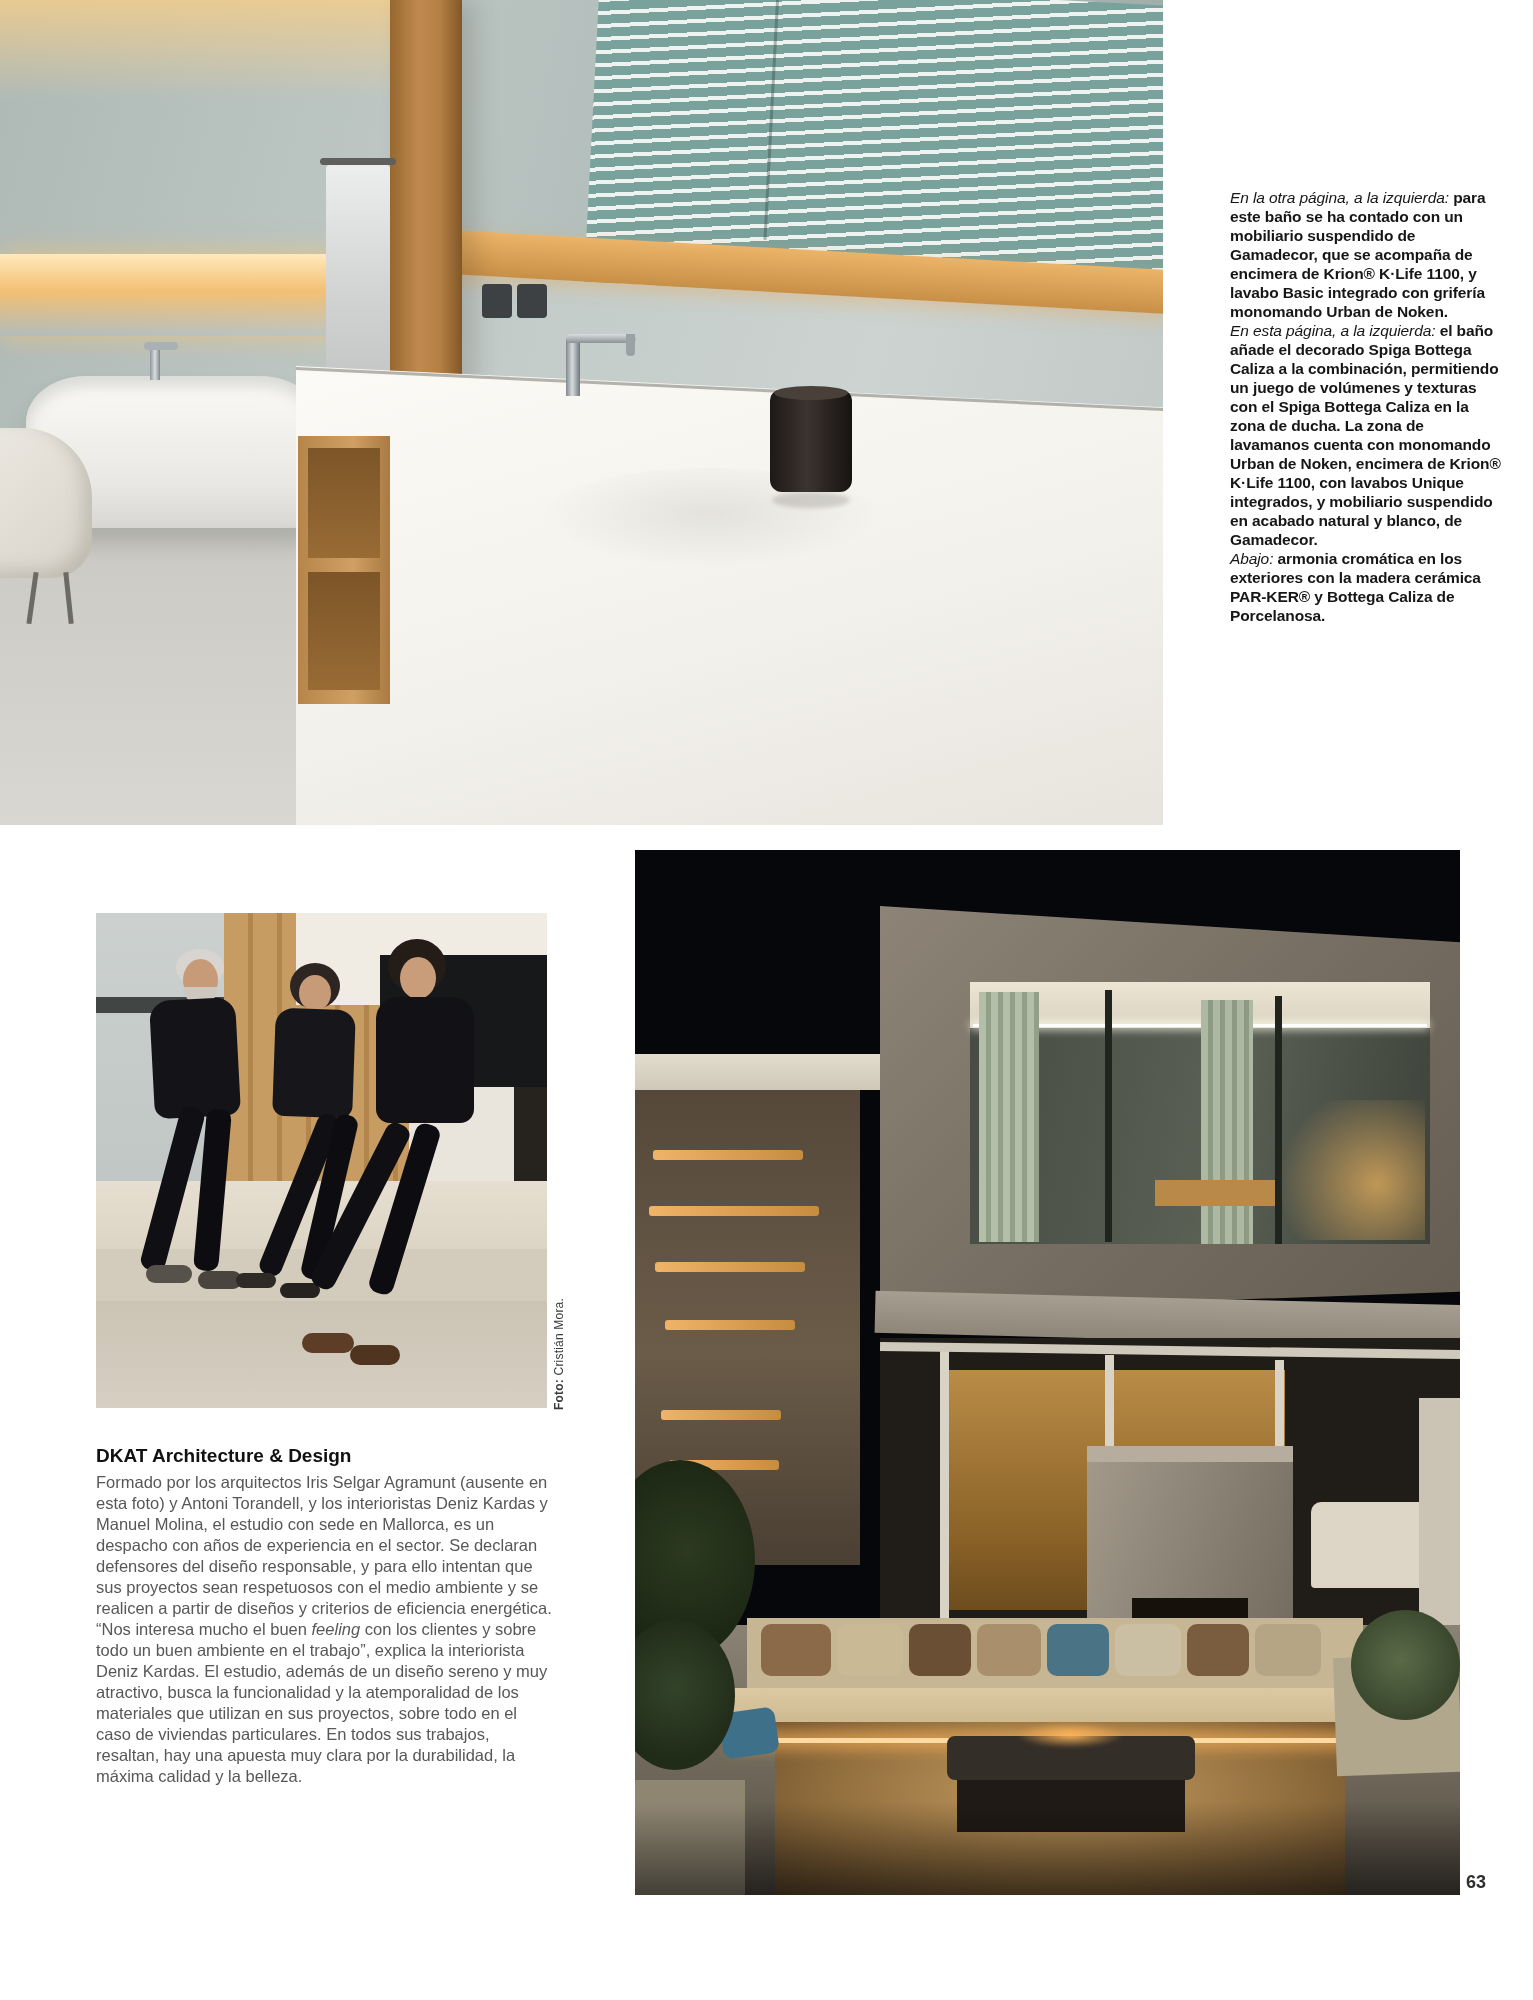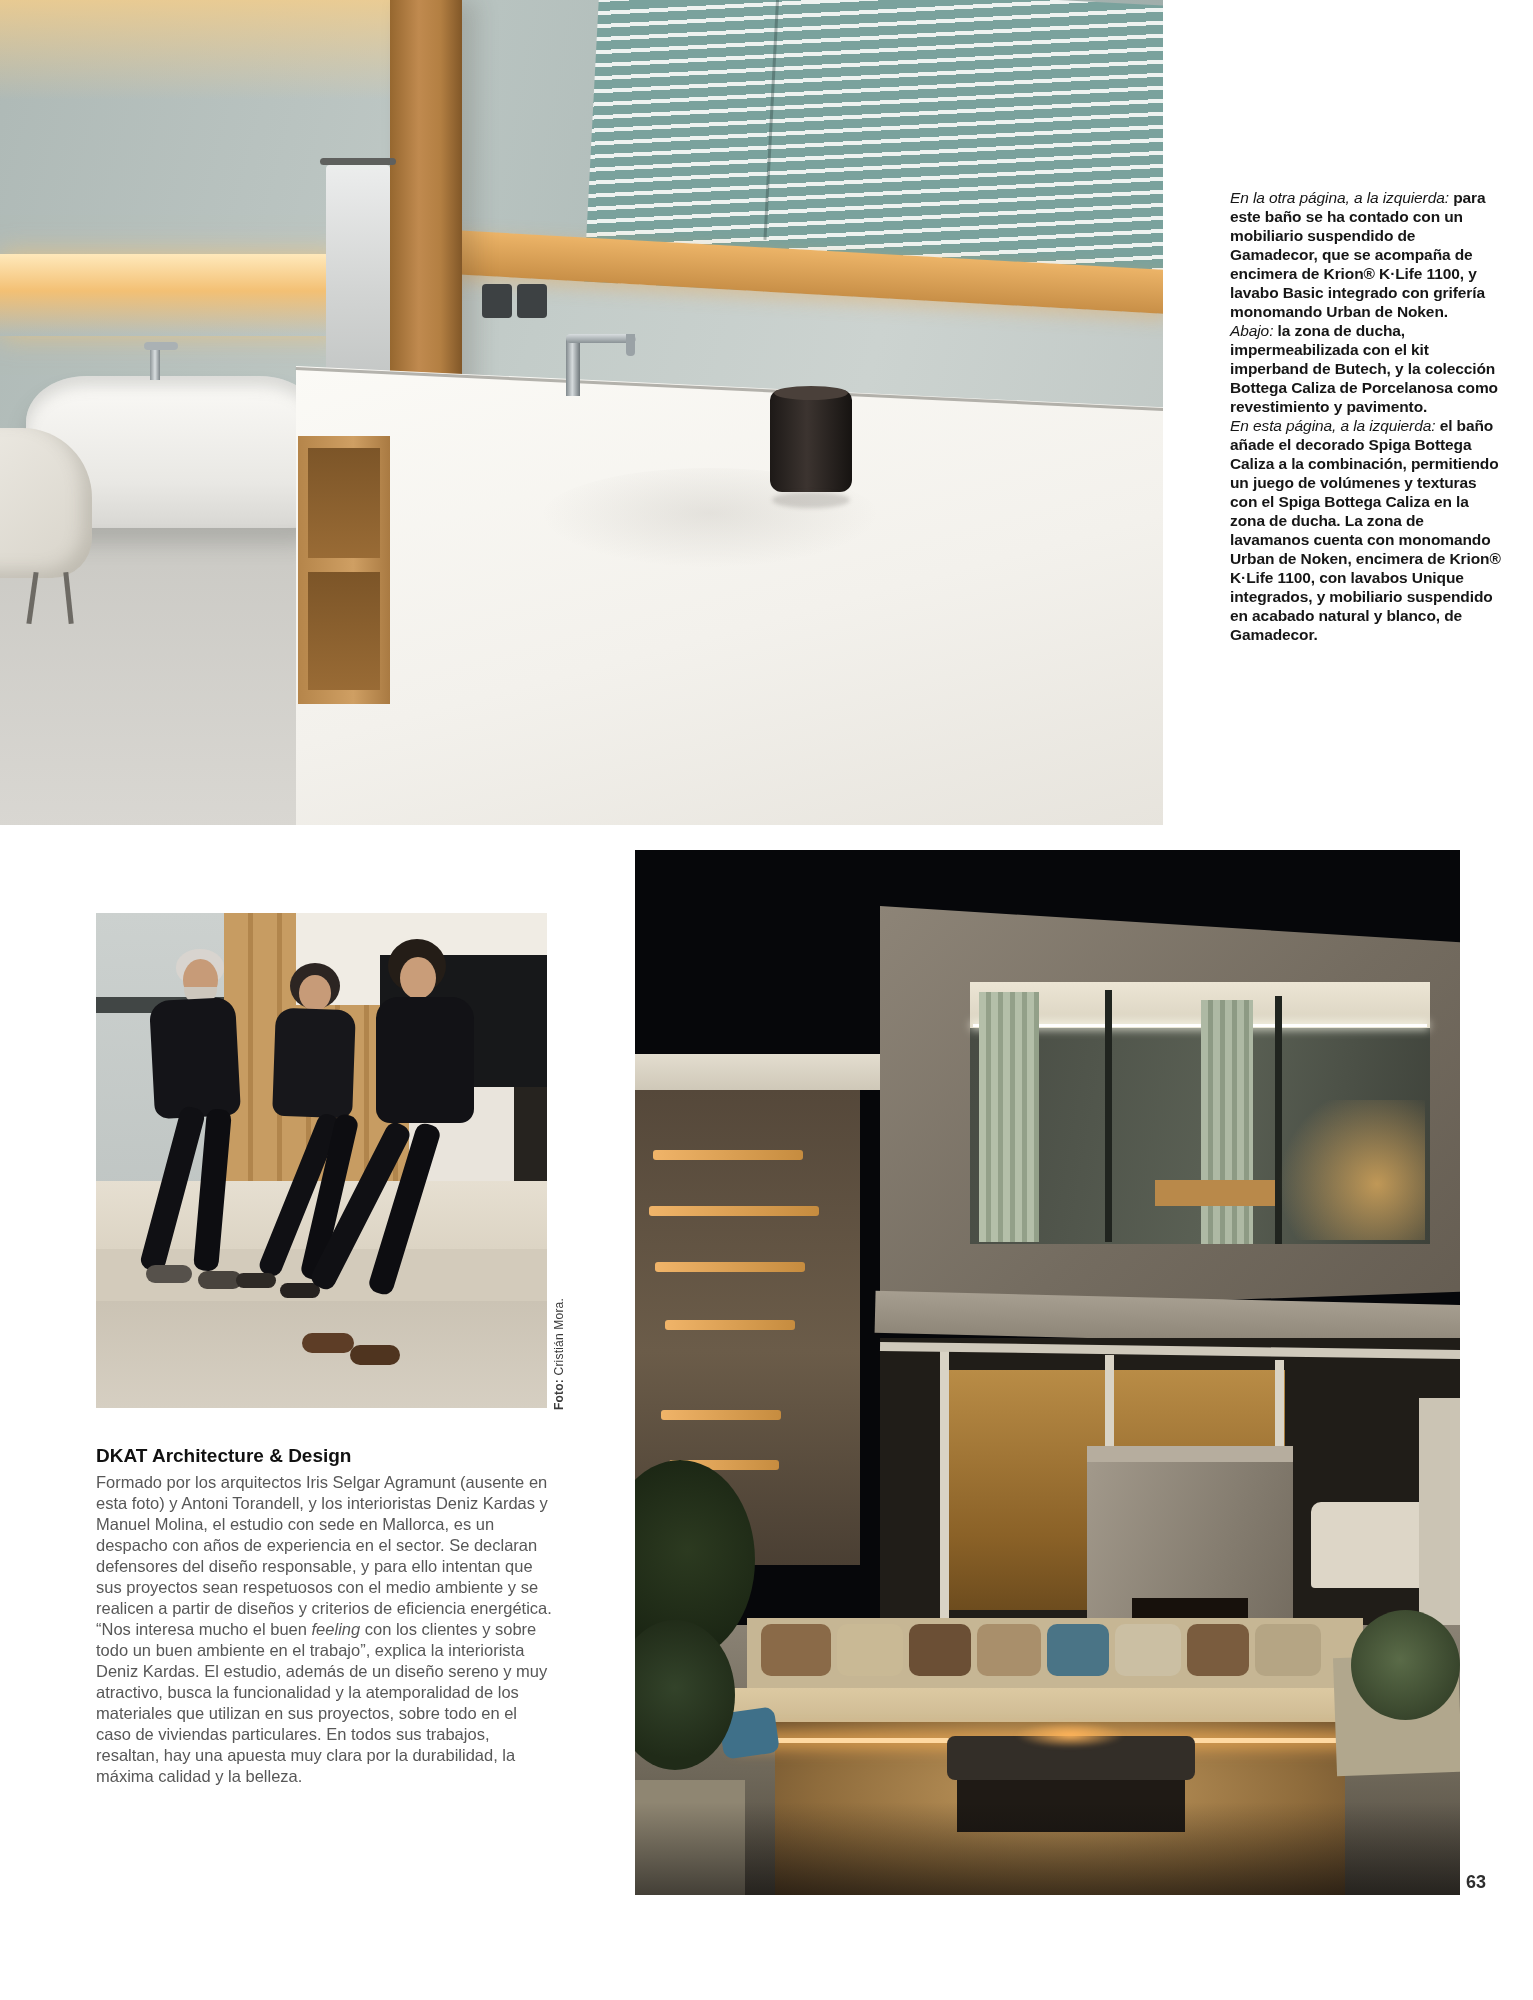--- a/index.html
+++ b/index.html
@@ -179,22 +179,22 @@
   <div class="b-farm"></div>
   <div class="b-fdrop"></div>
   <div class="b-basin"></div>
   <div class="b-candle"></div>
   <div class="b-candletop"></div>
   <div class="b-candleref"></div>
 </div>
 
 <div class="cap-col">
   <p><span class="cap-lead">En la otra página, a la izquierda:</span> <span>para este baño se ha contado con un mobiliario suspendido de Gamadecor, que se acompaña de encimera de Krion® K·Life 1100, y lavabo Basic integrado con grifería monomando Urban de Noken.</span></p>
-  <p><span class="cap-lead">Abajo:</span> <span>la zona de ducha, impermeabilizada con el kit imperband de Butech, y la colección Bottega Caliza de Porcelanosa como revestimiento y pavimento.</span></p>
   <p><span class="cap-lead">En esta página, a la izquierda:</span> <span>el baño añade el decorado Spiga Bottega Caliza a la combinación, permitiendo un juego de volúmenes y texturas con el Spiga Bottega Caliza en la zona de ducha. La zona de lavamanos cuenta con monomando Urban de Noken, encimera de Krion® K·Life 1100, con lavabos Unique integrados, y mobiliario suspendido en acabado natural y blanco, de Gamadecor.</span></p>
+  <p><span class="cap-lead">Abajo:</span> <span>armonia cromática en los exteriores con la madera cerámica PAR-KER® y Bottega Caliza de Porcelanosa.</span></p>
 </div>
 
 <div id="team" class="photo">
   <div class="t-bg"></div>
   <div class="t-window"></div>
   <div class="t-winbar"></div>
   <div class="t-wood"></div>
   <div class="t-ceil"></div>
   <div class="t-tv"></div>
   <div class="t-sidedark"></div>

